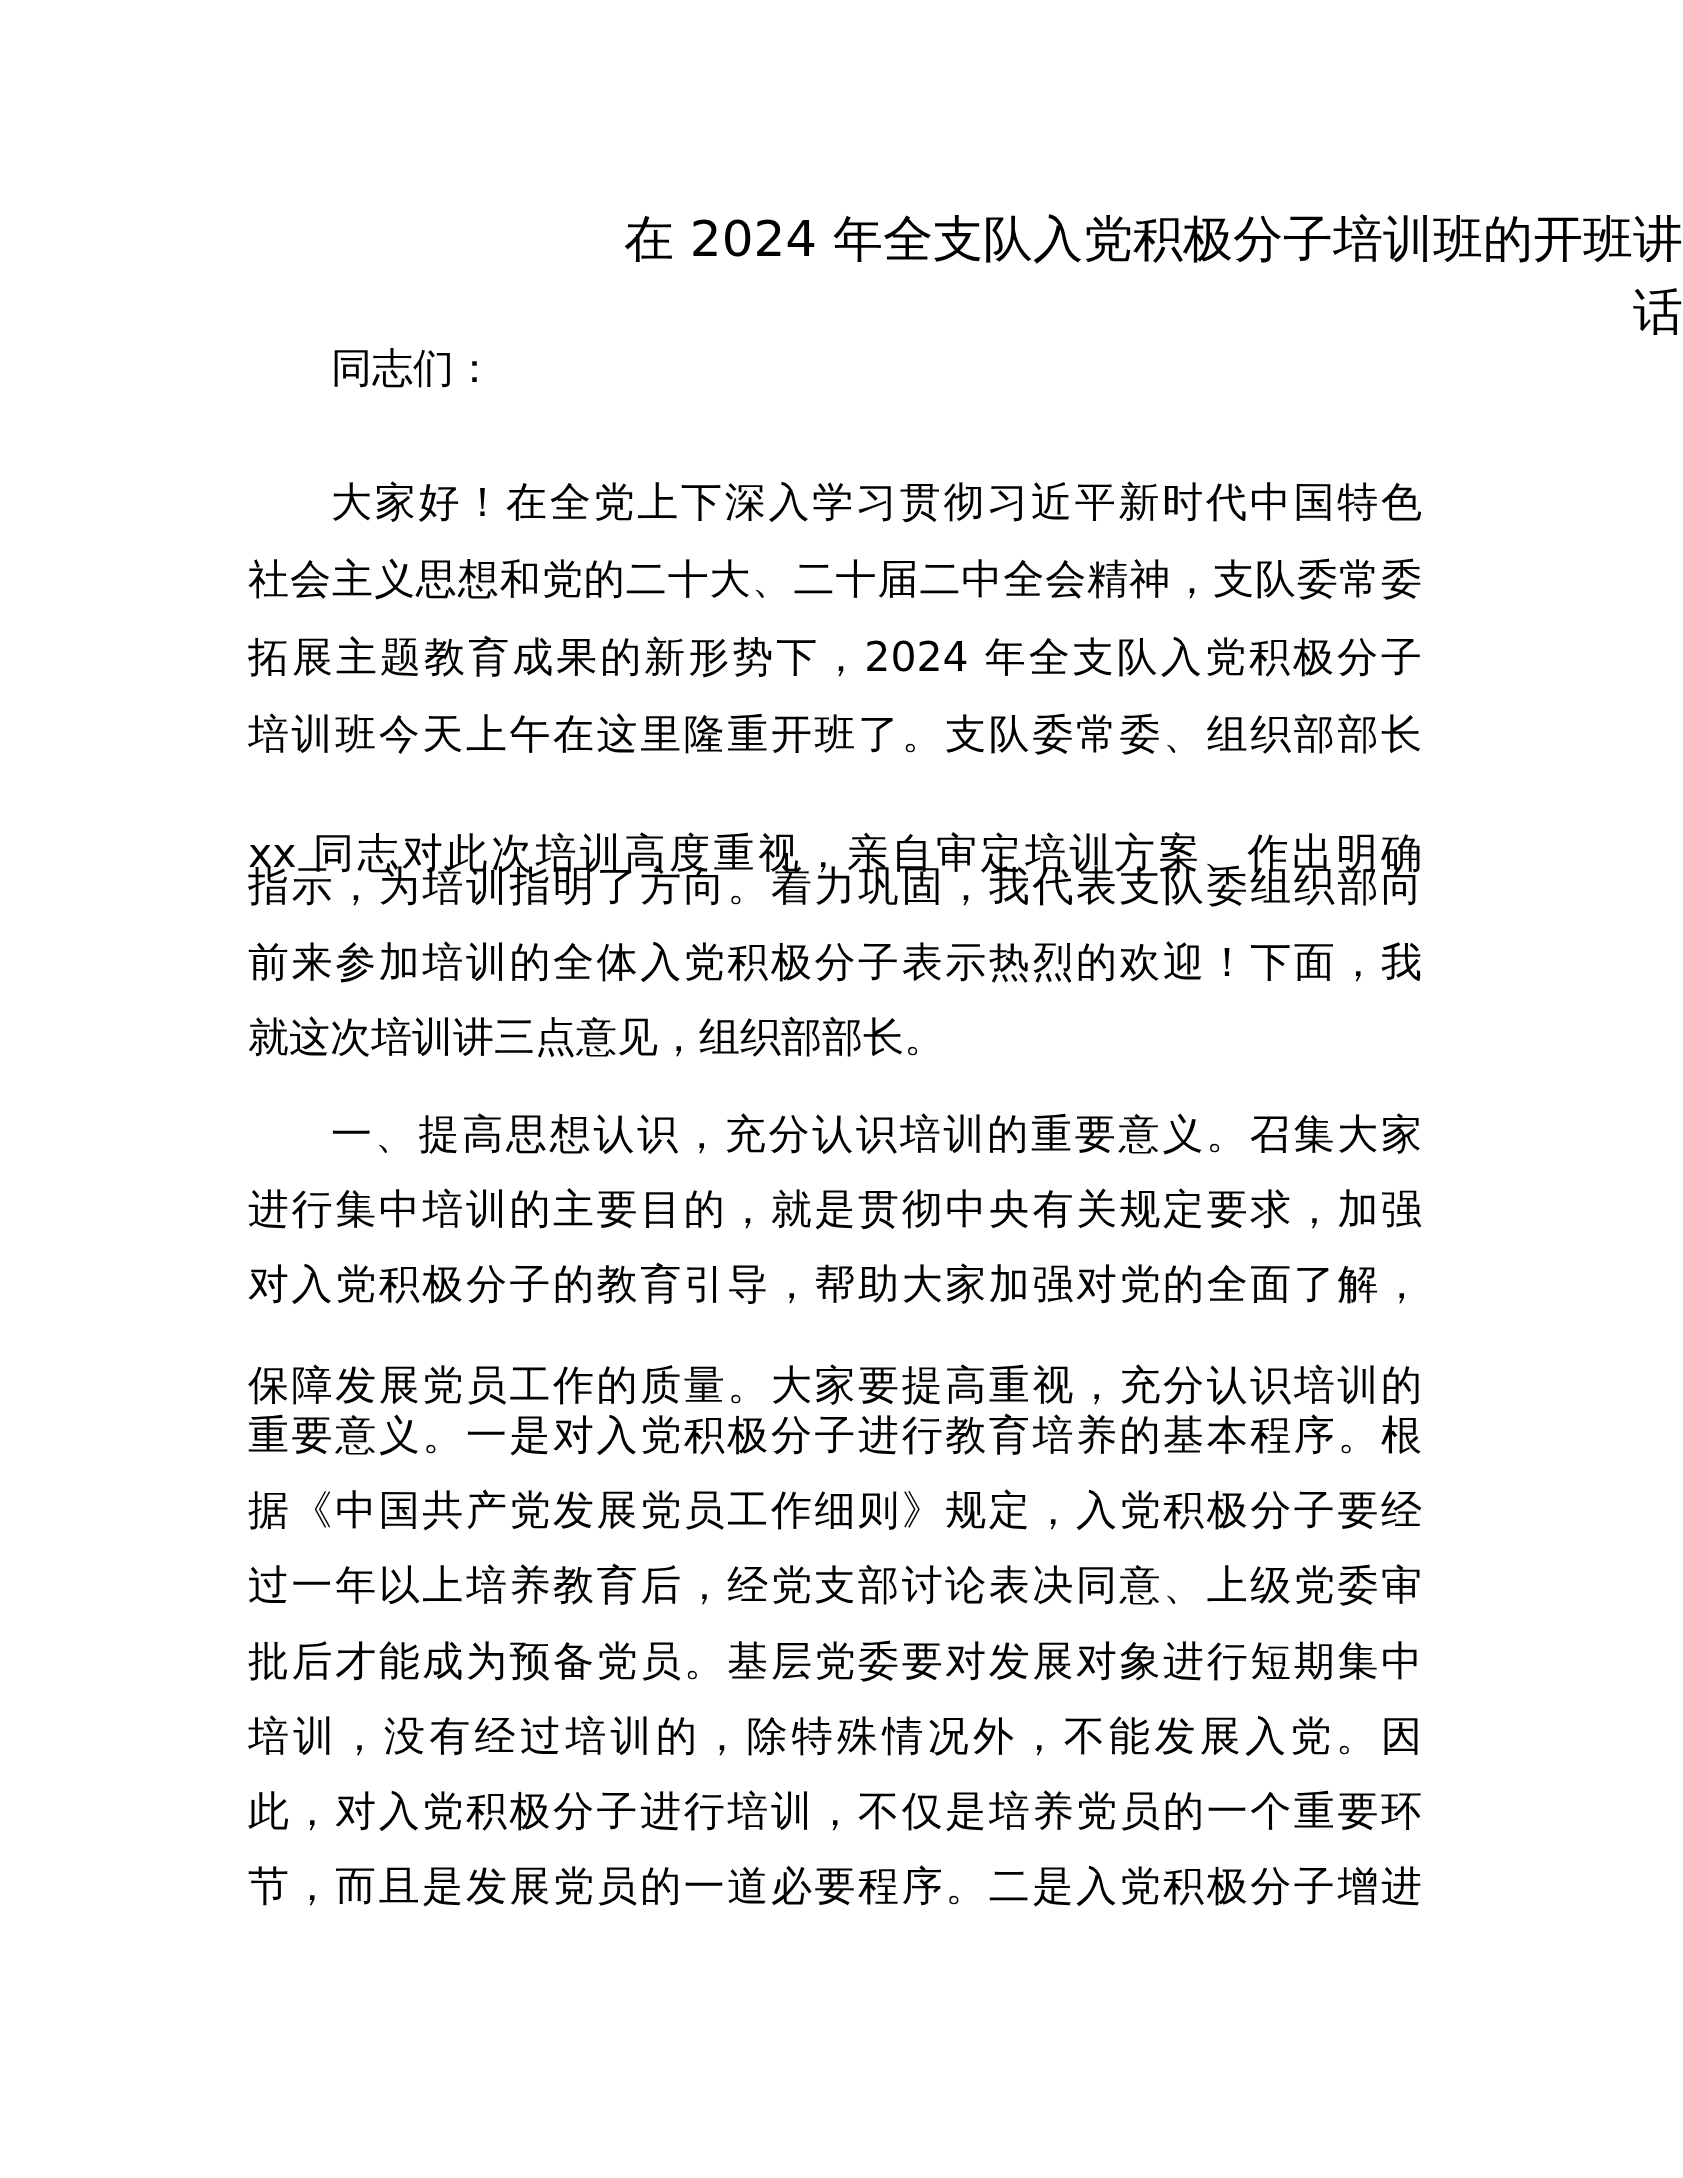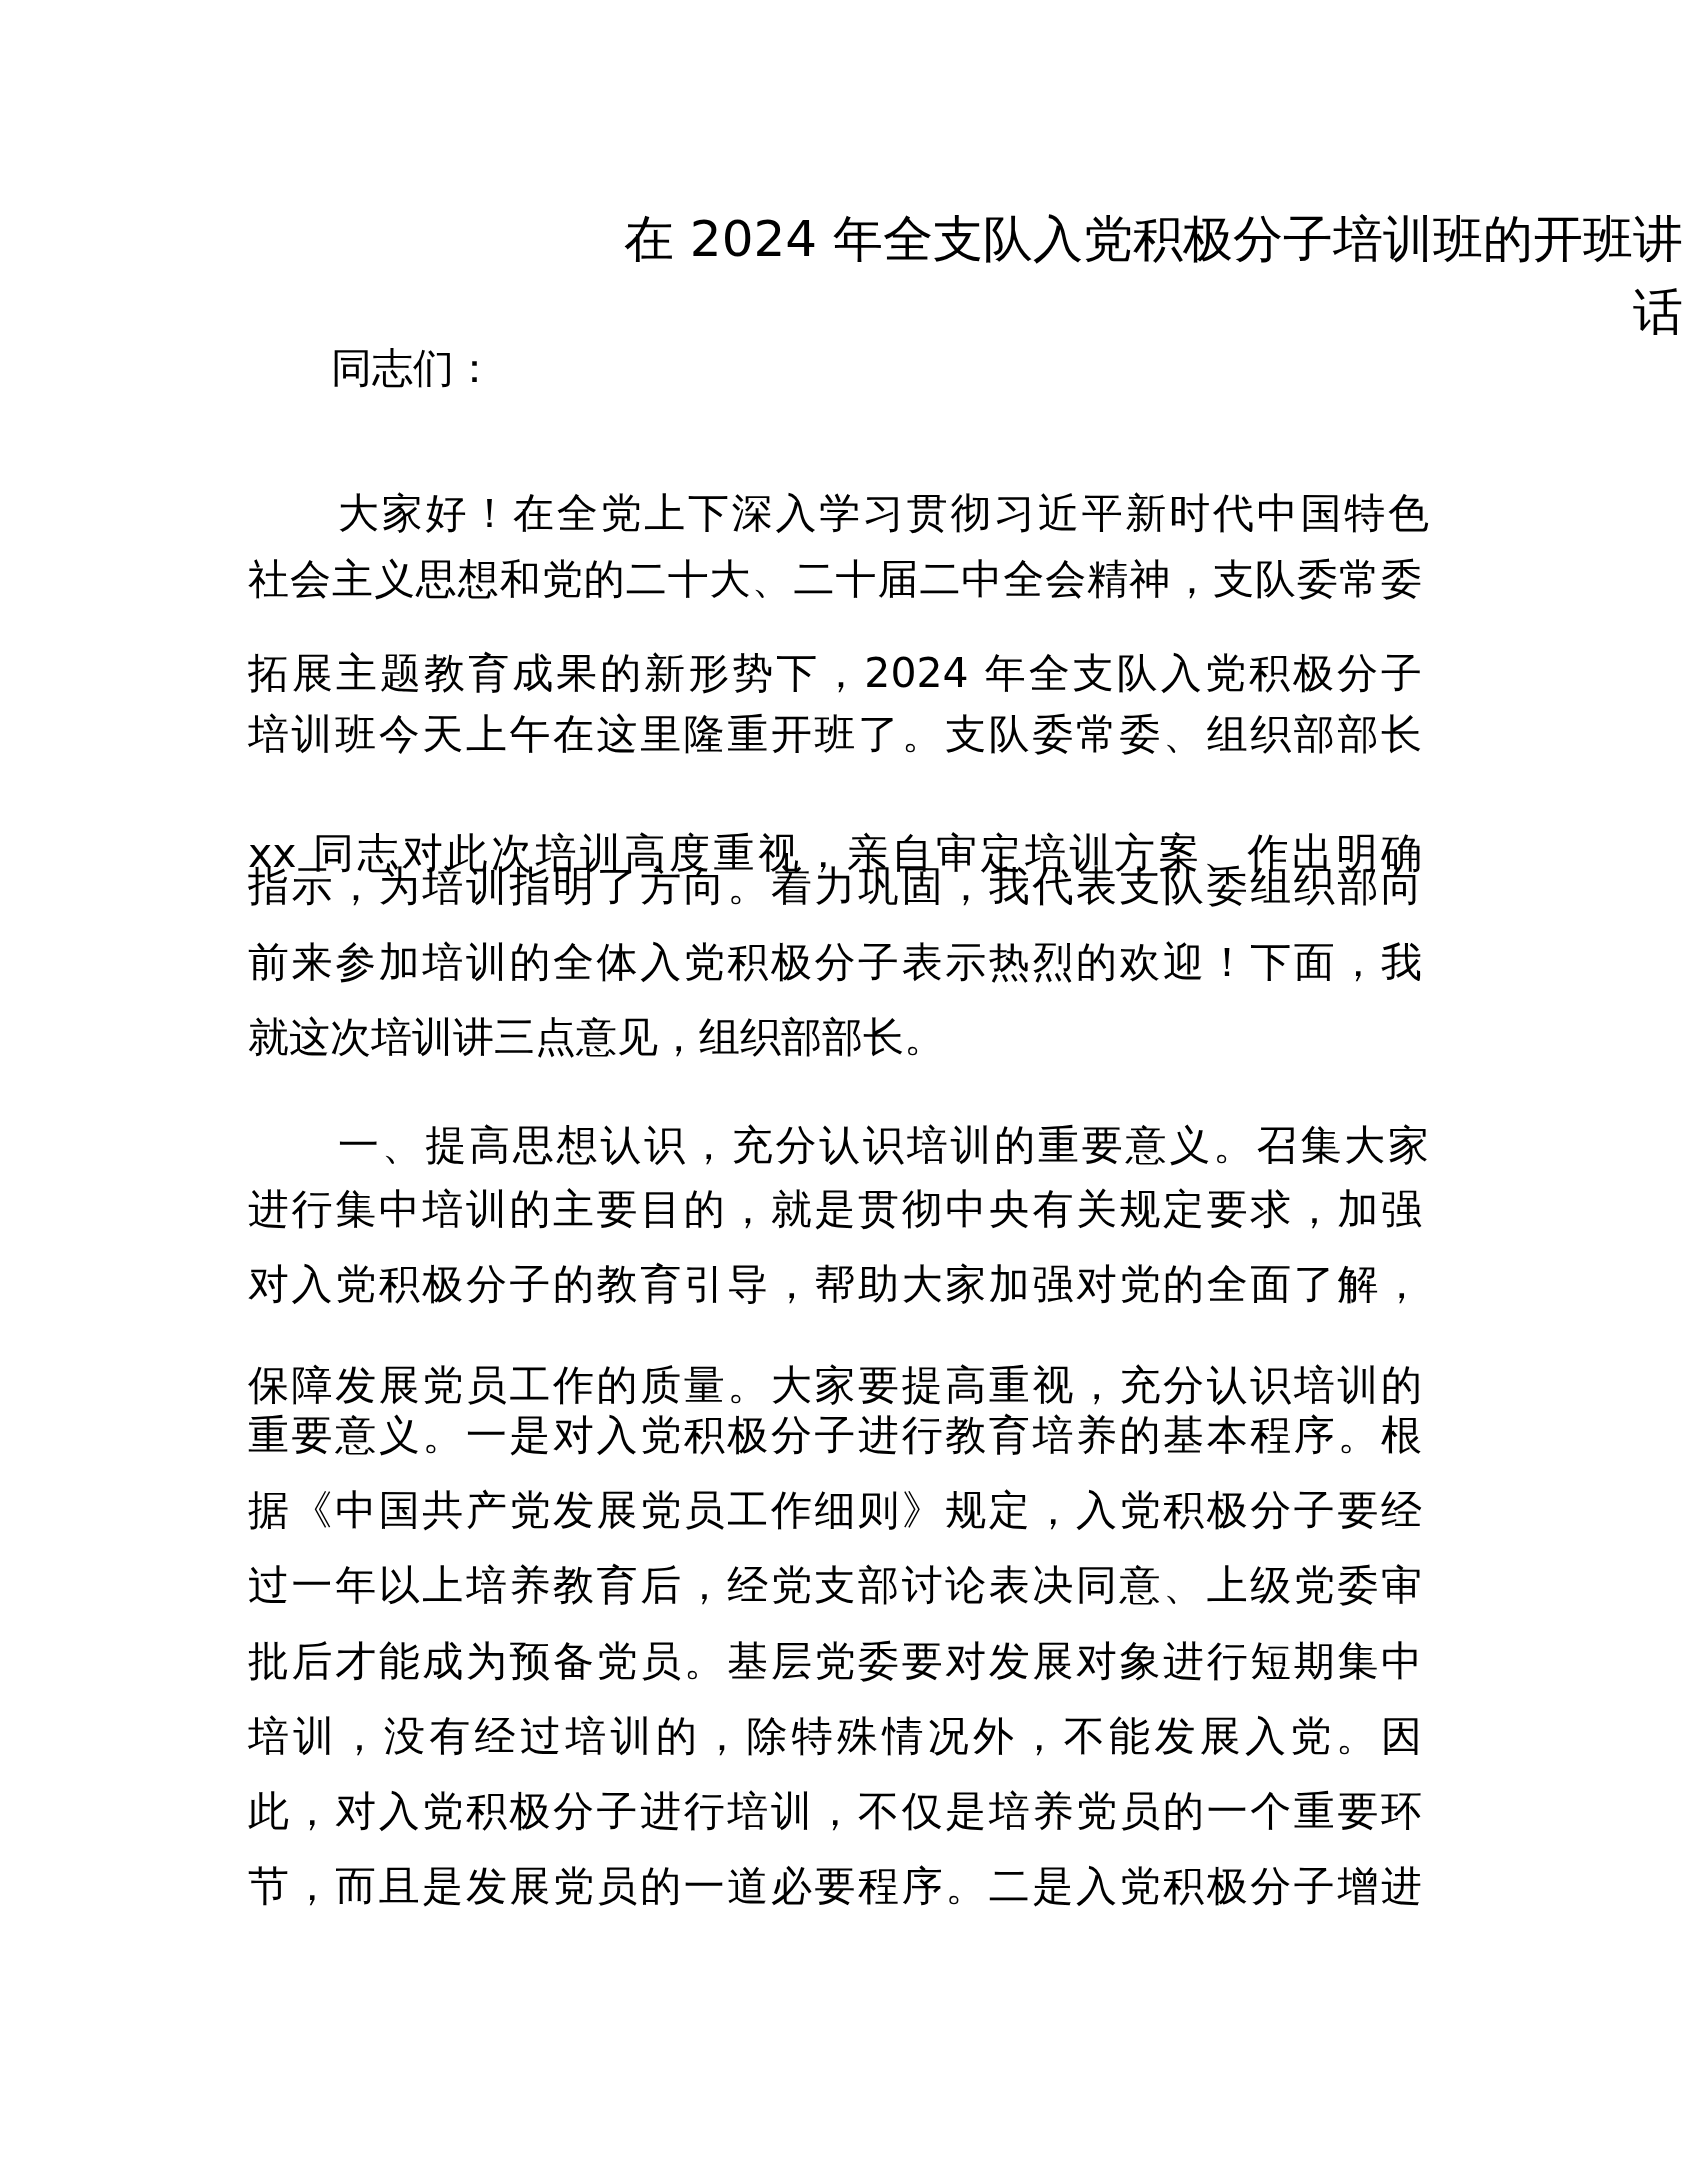--- a/index.html
+++ b/index.html
@@ -5,34 +5,34 @@
   html, body { margin: 0; padding: 0; background: #ffffff; }
   body { width: 1683px; height: 2178px; position: relative; overflow: hidden;
          font-family: "DejaVu Sans", sans-serif; color: #000; }
   .title { position: absolute; left: 0; width: 1683px; text-align: right;
            font-size: 50px; line-height: 73px; }
   .t1 { top: 203px; }
   .t2 { top: 276px; }
   .greet { position: absolute; left: 331px; top: 339px; font-size: 41px; line-height: 59px; }
   .line { position: absolute; left: 248px; width: 1174px; font-size: 41px; line-height: 59px;
           white-space: nowrap; text-align: justify; text-align-last: justify; }
-  .line.indent { left: 338px; width: 1091px; margin-top: 11px; }
+  .line.indent { left: 331px; width: 1091px; }
   .line.last { text-align-last: left; }
 </style>
 </head>
 <body>
 
 <div>
   <div class="title t1">在 2024 年全支队入党积极分子培训班的开班讲</div>
   <div class="title t2">话</div>
   <div class="greet">同志们：</div>
 
   <div class="line indent" style="top:473px">大家好！在全党上下深入学习贯彻习近平新时代中国特色</div>
   <div class="line" style="top:550px">社会主义思想和党的二十大、二十届二中全会精神，支队委常委</div>
-  <div class="line" style="top:644px">拓展主题教育成果的新形势下，2024 年全支队入党积极分子</div>
+  <div class="line" style="top:628px">拓展主题教育成果的新形势下，2024 年全支队入党积极分子</div>
   <div class="line" style="top:705px">培训班今天上午在这里隆重开班了。支队委常委、组织部部长</div>
   <div class="line" style="top:824px">xx 同志对此次培训高度重视，亲自审定培训方案、作出明确</div>
   <div class="line" style="top:857px">指示，为培训指明了方向。着力巩固，我代表支队委组织部向</div>
   <div class="line" style="top:933px">前来参加培训的全体入党积极分子表示热烈的欢迎！下面，我</div>
   <div class="line last" style="top:1008px">就这次培训讲三点意见，组织部部长。</div>
 
   <div class="line indent" style="top:1105px">一、提高思想认识，充分认识培训的重要意义。召集大家</div>
   <div class="line" style="top:1180px">进行集中培训的主要目的，就是贯彻中央有关规定要求，加强</div>
   <div class="line" style="top:1255px">对入党积极分子的教育引导，帮助大家加强对党的全面了解，</div>
   <div class="line" style="top:1356px">保障发展党员工作的质量。大家要提高重视，充分认识培训的</div>

